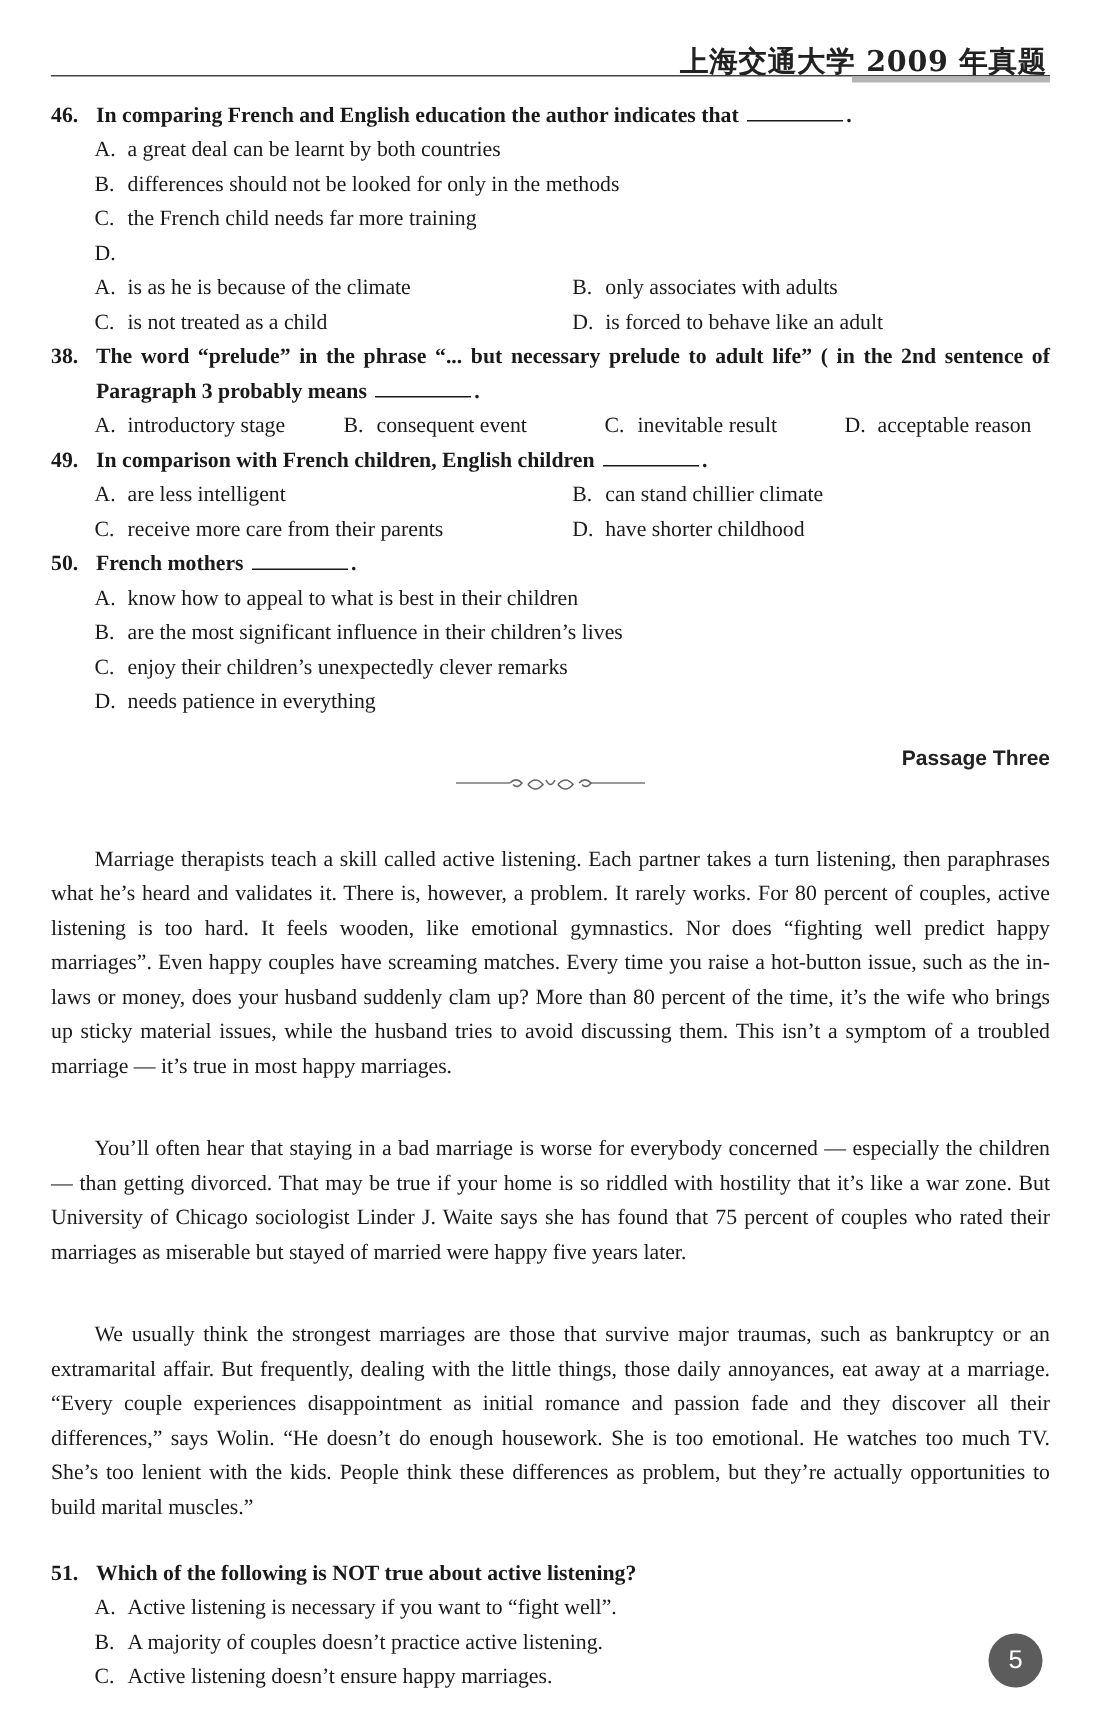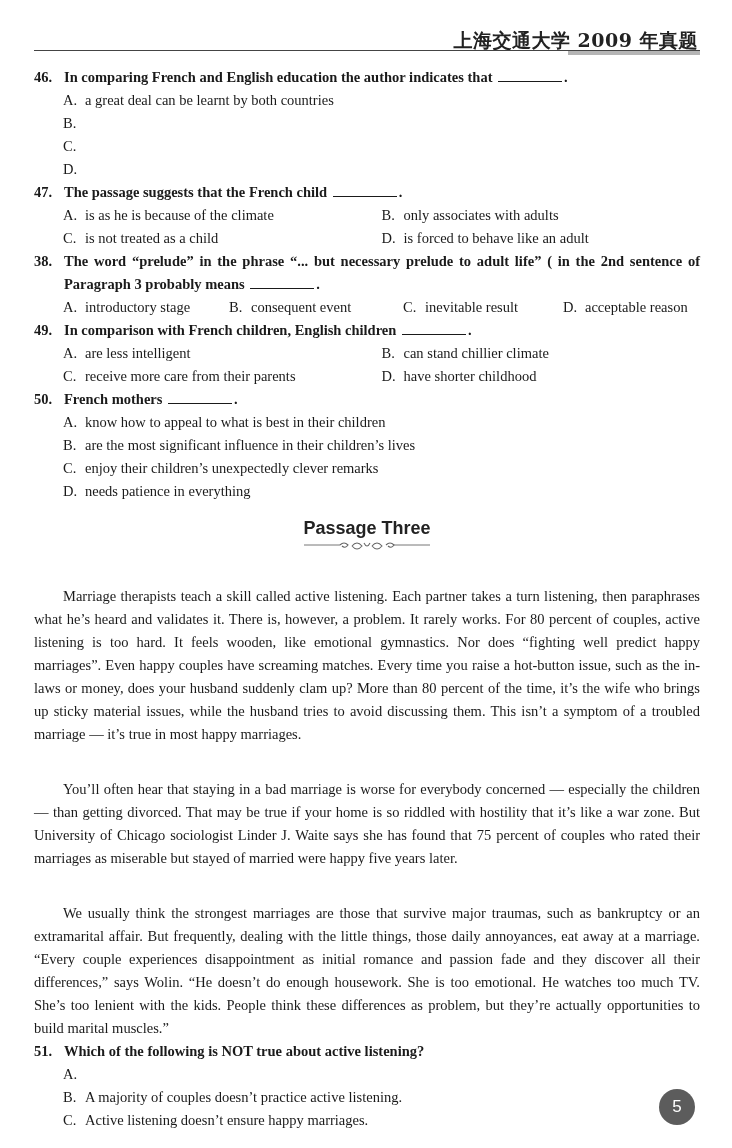--- a/index.html
+++ b/index.html
@@ -40,21 +40,21 @@
     .two .cell { width: 340px; }
     .four .cell:nth-child(1) { width: 166px; }
     .four .cell:nth-child(2) { width: 174px; }
     .four .cell:nth-child(3) { width: 160px; }
     .blank { display: inline-block; width: 64px; border-bottom: 1px solid #1a1a1a; height: 14px; margin: 0 2px; vertical-align: baseline; }
     .passage-head {
       text-align: center; margin-top: 14px; margin-bottom: 6px; height: 36px; position: relative;
     }
     .passage-title {
       font-family: "Liberation Sans", "DejaVu Sans", sans-serif;
-      font-size: 18px; font-weight: bold; color: #222;
+      font-size: 14px; font-weight: bold; color: #222; text-align: right;
     }
     .ornament { display: block; margin: 0 auto; }
     .para { text-indent: 2em; text-align: justify; margin-top: 32px; }
     .page-num {
       position: absolute; left: 659px; top: 1089px; width: 36px; height: 36px;
       border-radius: 50%; background: #5c5c5c; color: #fff;
       font-family: "Liberation Sans", "DejaVu Sans", sans-serif;
       font-size: 17px; text-align: center; line-height: 36px;
     }
   </style>
@@ -73,34 +73,32 @@
     <div class="q">
       <span class="num">46.</span>
       <span class="text"><span>In comparing French and English education the author indicates that</span> <span class="blank"></span>.</span>
     </div>
     <div class="opt">
         <span class="letter">A.</span>
         <span>a great deal can be learnt by both countries</span>
       </div>
     <div class="opt">
         <span class="letter">B.</span>
+        <span>differences should not be looked for only in the methods</span>
       </div>
     <div class="opt">
         <span class="letter">C.</span>
+        <span>the French child needs far more training</span>
       </div>
     <div class="opt">
         <span class="letter">D.</span>
       </div>
   </div>
 
   <div>
-    <div class="q">
-      <span class="num">47.</span>
-      <span class="text"><span>The passage suggests that the French child</span> <span class="blank"></span>.</span>
-    </div>
     <div class="opt-row two">
       <div class="cell">
           <span class="letter">A.</span>
           <span>is as he is because of the climate</span>
         </div>
       <div class="cell">
           <span class="letter">B.</span>
           <span>only associates with adults</span>
         </div>
     </div>
@@ -199,27 +197,28 @@
       <path d="M38 5 q4 -4 8 0 q-3 4 -6 1 M50 6 q5 -6 10 0 q-5 6 -10 0 M62 3 q3 6 6 0 M70 6 q5 -6 10 0 q-5 6 -10 0 M84 5 q4 -4 8 0 q-3 4 -6 1" fill="none" stroke="#666" stroke-width="1.1"></path>
     </svg>
   </div>
 
   <div>
     <div class="para">Marriage therapists teach a skill called active listening. Each partner takes a turn listening, then paraphrases what he’s heard and validates it. There is, however, a problem. It rarely works. For 80 percent of couples, active listening is too hard. It feels wooden, like emotional gymnastics. Nor does “fighting well predict happy marriages”. Even happy couples have screaming matches. Every time you raise a hot-button issue, such as the in-laws or money, does your husband suddenly clam up? More than 80 percent of the time, it’s the wife who brings up sticky material issues, while the husband tries to avoid discussing them. This isn’t a symptom of a troubled marriage — it’s true in most happy marriages.</div>
     <div class="para">You’ll often hear that staying in a bad marriage is worse for everybody concerned — especially the children — than getting divorced. That may be true if your home is so riddled with hostility that it’s like a war zone. But University of Chicago sociologist Linder J. Waite says she has found that 75 percent of couples who rated their marriages as miserable but stayed of married were happy five years later.</div>
     <div class="para">We usually think the strongest marriages are those that survive major traumas, such as bankruptcy or an extramarital affair. But frequently, dealing with the little things, those daily annoyances, eat away at a marriage. “Every couple experiences disappointment as initial romance and passion fade and they discover all their differences,” says Wolin. “He doesn’t do enough housework. She is too emotional. He watches too much TV. She’s too lenient with the kids. People think these differences as problem, but they’re actually opportunities to build marital muscles.”</div>
   </div>
 
-  <div style="margin-top:0;font-family:Liberation Serif, serif;">
+  <div style="margin-top:21px;font-family:Liberation Serif, serif;">
     <div class="q">
       <span class="num">51.</span>
       <span class="text">Which of the following is NOT true about active listening?</span>
     </div>
     <div class="opt">
         <span class="letter">A.</span>
+        <span>Active listening is necessary if you want to “fight well”.</span>
       </div>
     <div class="opt">
         <span class="letter">B.</span>
         <span>A majority of couples doesn’t practice active listening.</span>
       </div>
     <div class="opt">
         <span class="letter">C.</span>
         <span>Active listening doesn’t ensure happy marriages.</span>
       </div>
   </div>

